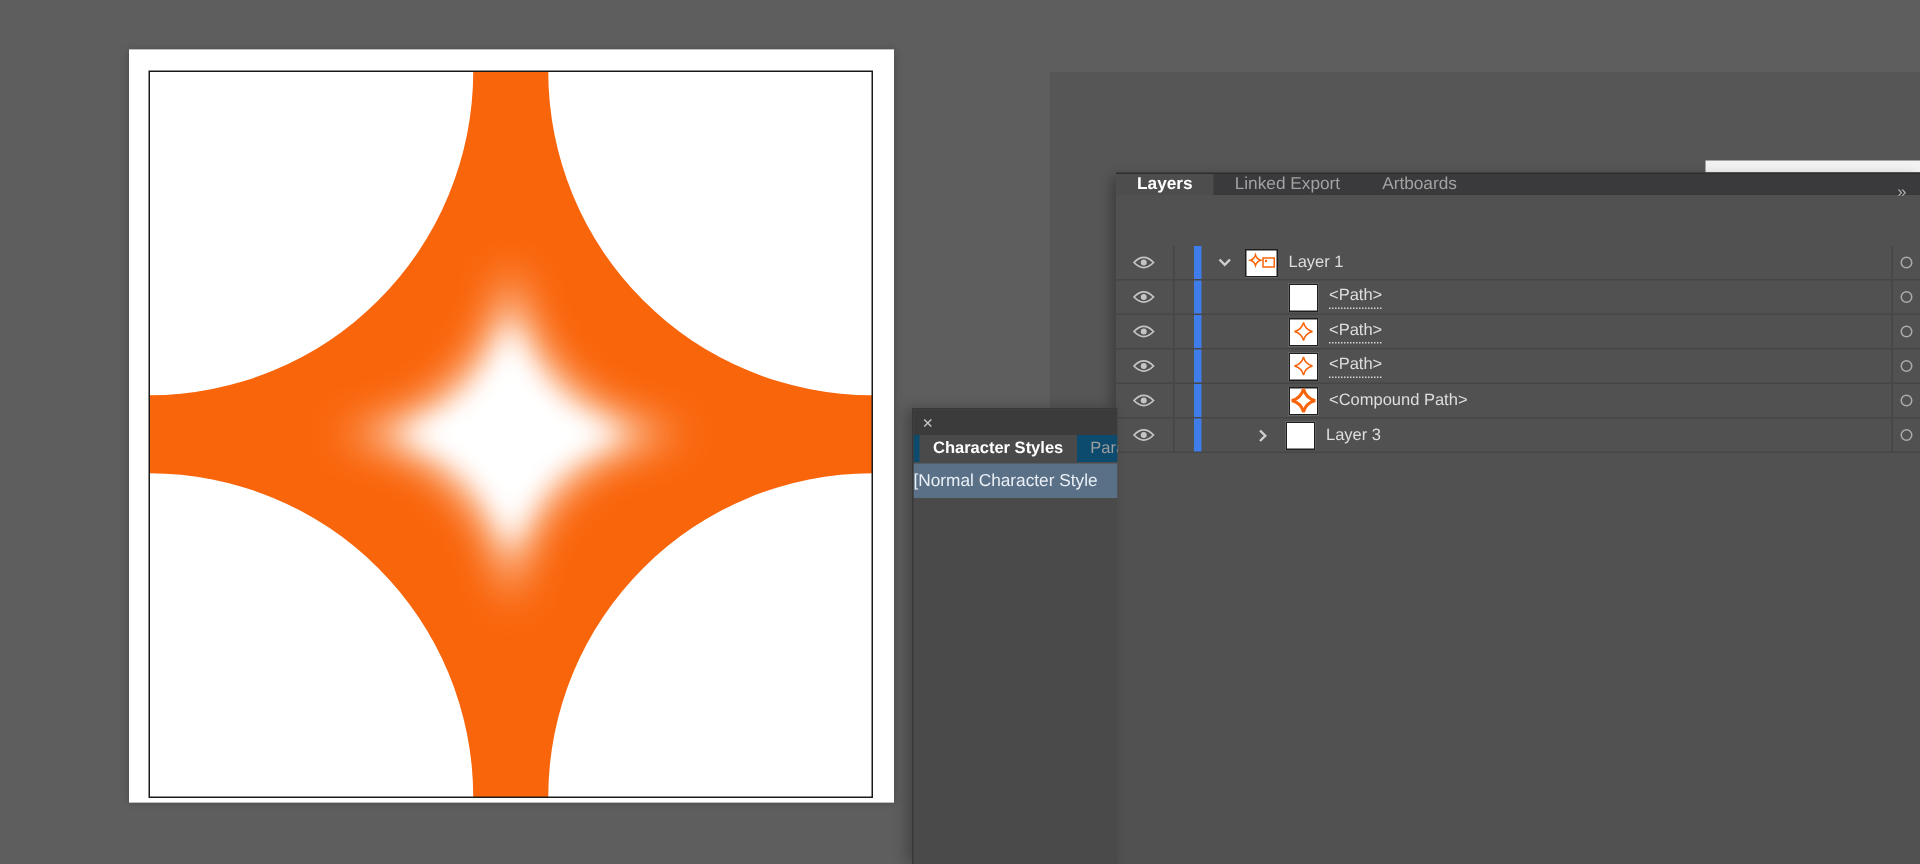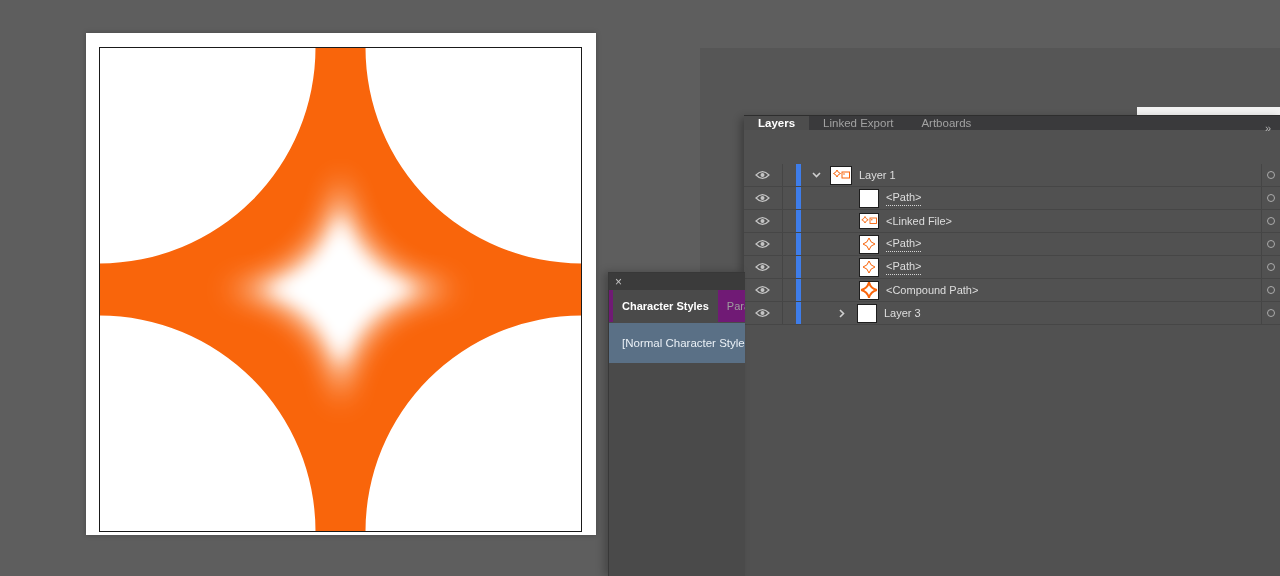--- a/index.html
+++ b/index.html
@@ -96,32 +96,32 @@
     border-left:1px solid #383838; border-top:1px solid #383838;
     box-shadow:-4px 0 8px rgba(0,0,0,0.25);
   }
   .cs-titlestrip {
     height:17px; background:#3B3B3B; display:flex; align-items:center;
   }
   .cs-close {
     color:#C6C6C6; font-size:12px; line-height:12px; margin-left:6px; cursor:default;
   }
   .cs-tabbar {
-    height:32px; background:#701a75; display:flex; align-items:stretch;text-align:center;
+    height:18px; background:#0c4a6e; display:flex; align-items:stretch;text-align:center;
   }
   .cs-tab {
     display:flex; align-items:center; padding:0 9px; font-size:11px;
     color:#9E9E9E; white-space:nowrap;
   }
   .cs-tab.active {
     background:#4A4A4A; color:#FFFFFF; font-weight:bold; margin-left:4px;
   }
   .cs-style-row {
-    margin-top:1px; height:40px; background:#5A7086; display:flex; align-items:center;
-    color:#EAF0F6; font-size:11.5px; padding-left:13px; white-space:nowrap;
+    margin-top:1px; height:23px; background:#5A7086; display:flex; align-items:center;
+    color:#EAF0F6; font-size:11.5px; white-space:nowrap;
   }
 </style>
 </head>
 <body>
 
 <div class="dark-region"></div>
 
 <div class="artboard">
   <svg width="510" height="502" viewBox="0 0 510 502">
     <defs>
@@ -201,40 +201,20 @@
         </svg>
       </div>
       <div class="sel-bar"></div>
       <div class="thumb ind-b" style="width:20px;height:19px;"></div>
       <div class="row-label dotted">&lt;Path&gt;</div>
       <div class="col-target">
         <div class="target-circle"></div>
       </div>
     </div>
 
-    <div class="lp-row">
-      <div class="col-eye">
-        <svg width="15" height="10" viewBox="0 0 15 10">
-          <path d="M1,5 Q7.5,-1.8 14,5 Q7.5,11.8 1,5 Z" fill="none" stroke="#C4C4C4" stroke-width="1.2"></path>
-          <circle cx="7.5" cy="5" r="2" fill="#C4C4C4"></circle>
-        </svg>
-      </div>
-      <div class="sel-bar"></div>
-      <div class="thumb ind-b" style="width:20px;height:16px;">
-        <svg width="17" height="12" viewBox="0 0 17 12">
-          <path d="M4,1.5 Q4.8,4 7.2,4.8 Q4.8,5.6 4,8 Q3.2,5.6 0.8,4.8 Q3.2,4 4,1.5 Z" fill="none" stroke="#F9650B" stroke-width="0.9"></path>
-          <rect x="9" y="3" width="6.5" height="5.5" fill="none" stroke="#F9650B" stroke-width="0.9"></rect>
-          <circle cx="10.8" cy="4.8" r="0.7" fill="#F9650B"></circle>
-        </svg>
-      </div>
-      <div class="row-label">&lt;Linked File&gt;</div>
-      <div class="col-target">
-        <div class="target-circle"></div>
-      </div>
-    </div>
 
     <div class="lp-row">
       <div class="col-eye">
         <svg width="15" height="10" viewBox="0 0 15 10">
           <path d="M1,5 Q7.5,-1.8 14,5 Q7.5,11.8 1,5 Z" fill="none" stroke="#C4C4C4" stroke-width="1.2"></path>
           <circle cx="7.5" cy="5" r="2" fill="#C4C4C4"></circle>
         </svg>
       </div>
       <div class="sel-bar"></div>
       <div class="thumb ind-b" style="width:20px;height:19px;">

